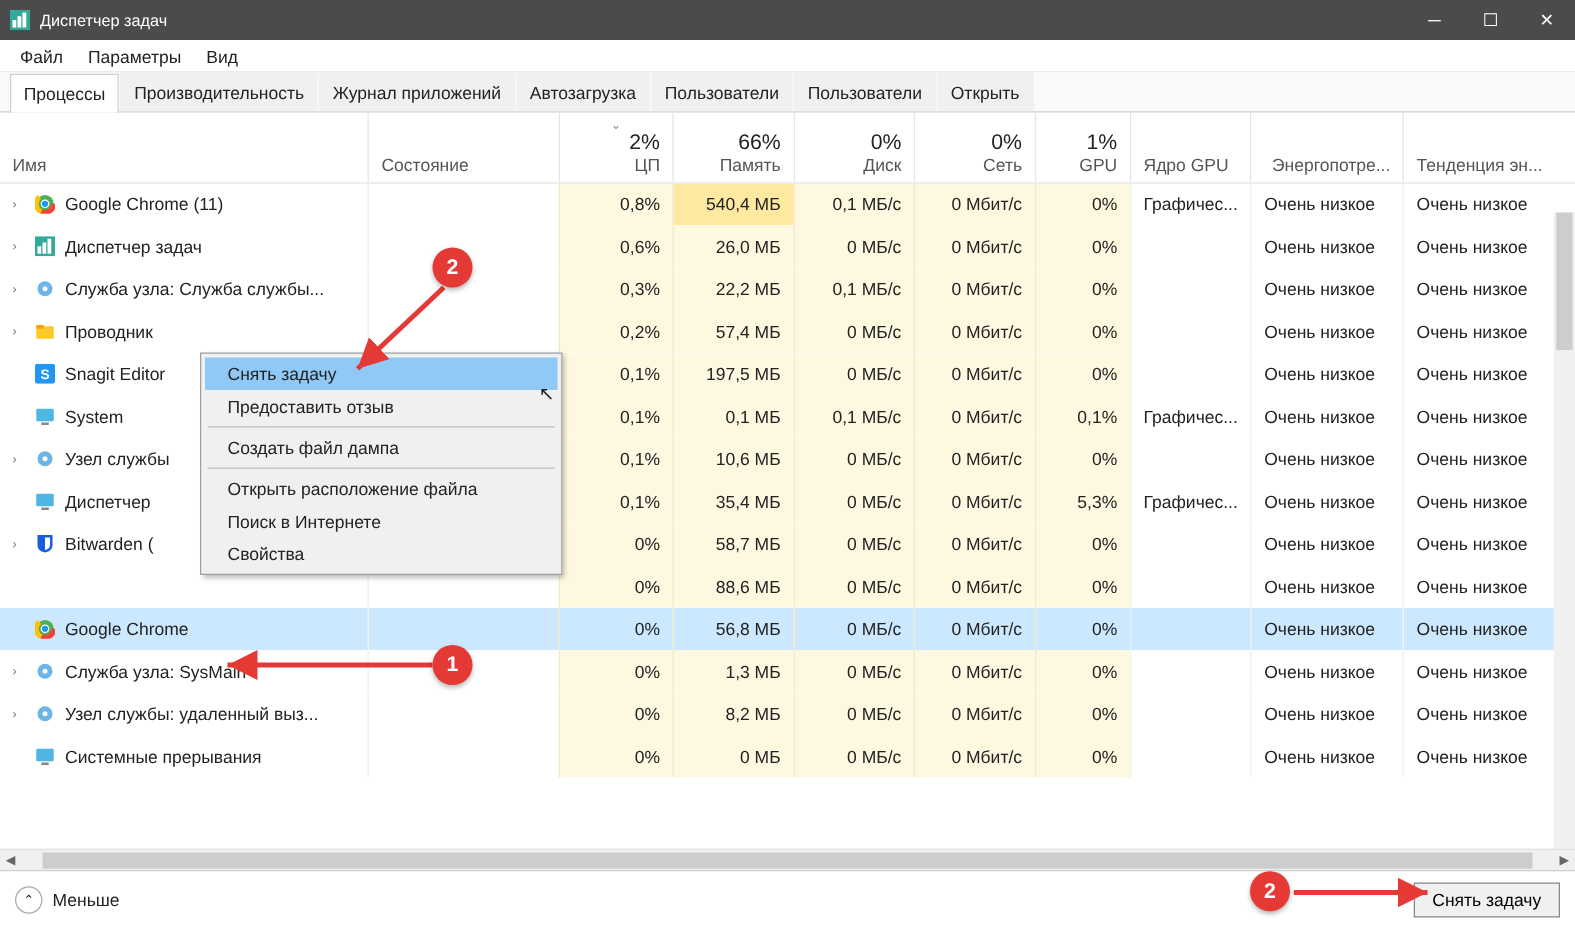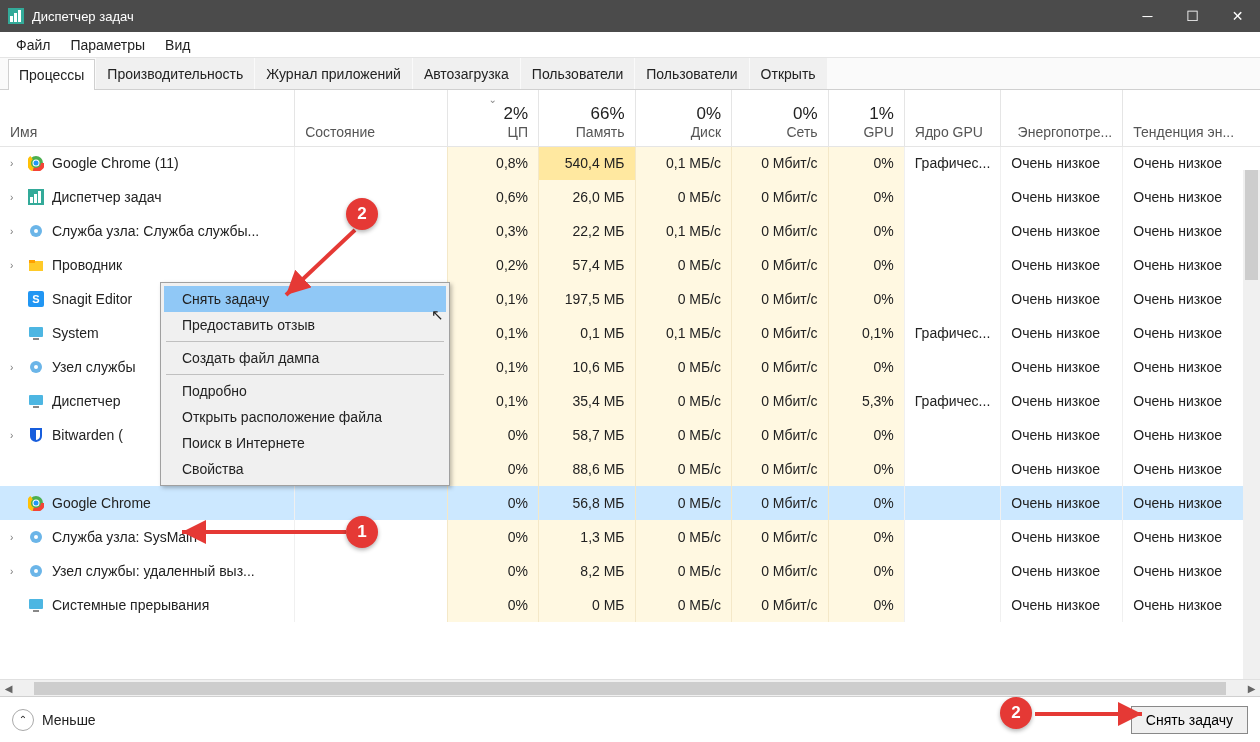--- a/index.html
+++ b/index.html
@@ -455,21 +455,20 @@
   </div>
   <button class="end-btn">Снять задачу</button>
 </div>
 
 <div class="ctxmenu" id="ctxmenu">
     <div class="item hov">Снять задачу</div>
     <div class="item">Предоставить отзыв</div>
     <div class="sep"></div>
     <div class="item">Создать файл дампа</div>
     <div class="sep"></div>
-    <div class="item">Подробно</div>
     <div class="item">Открыть расположение файла</div>
     <div class="item">Поиск в Интернете</div>
     <div class="item">Свойства</div>
   </div>
 
 <div class="marker" style="left:346px; top:516px;">1</div>
 <div class="marker" style="left:346px; top:198px;">2</div>
 <div class="marker" style="left:1000px; top:697px;">2</div>
 
 <svg class="arrow" style="left:176px; top:520px;" width="175" height="24">

